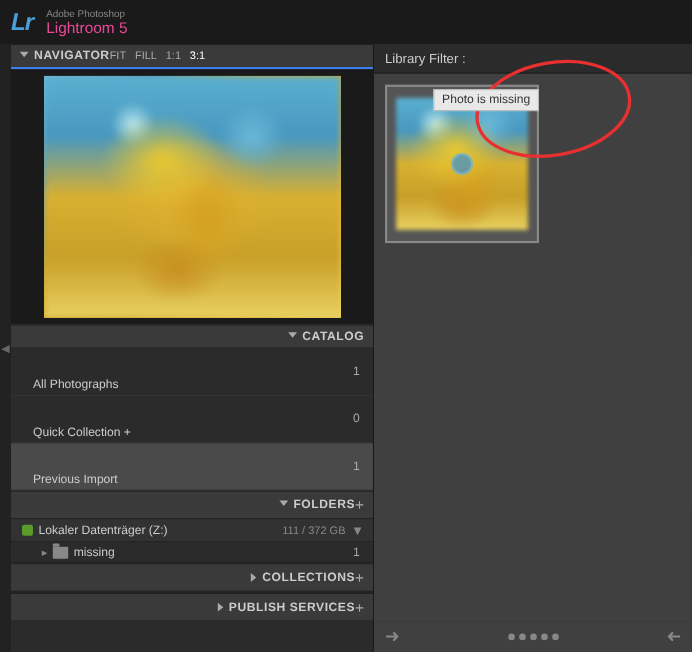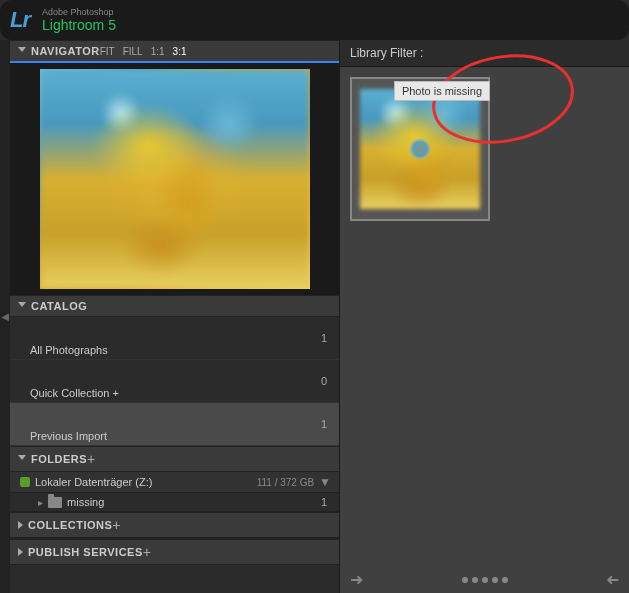--- a/index.html
+++ b/index.html
@@ -16,37 +16,36 @@
     }
 
     
     .title-bar {
       background: #1a1a1a;
       height: 40px;
       display: flex;
       align-items: center;
       padding: 0 10px;
       flex-shrink: 0;
-      border-radius: 12px;
     }
     .lr-logo {
       color: #4a9fd4;
       font-size: 22px;
       font-weight: bold;
       font-style: italic;
       margin-right: 12px;
       letter-spacing: -1px;
     }
     .adobe-label {
       color: #888;
       font-size: 9px;
       line-height: 1.2;
     }
     .app-name {
-      color: #22c55e;
+      color: #ec4899;
       font-size: 14px;
       font-weight: normal;
     }
     .title-text-group {
       display: flex;
       flex-direction: column;
       justify-content: center;
     }
 
     
@@ -65,21 +64,21 @@
       flex-direction: column;
       border-right: 1px solid #1a1a1a;
     }
 
     
     .section-header {
       background: #3a3a3a;
       padding: 4px 8px;
       display: flex;
       align-items: center;
-      justify-content: flex-start;
+      justify-content: flex-end;
       cursor: pointer;
       border-top: 1px solid #222;
       border-bottom: 1px solid #222;
     }
     .section-header-left {
       display: flex;
       align-items: center;
       gap: 5px;
     }
     .triangle {

